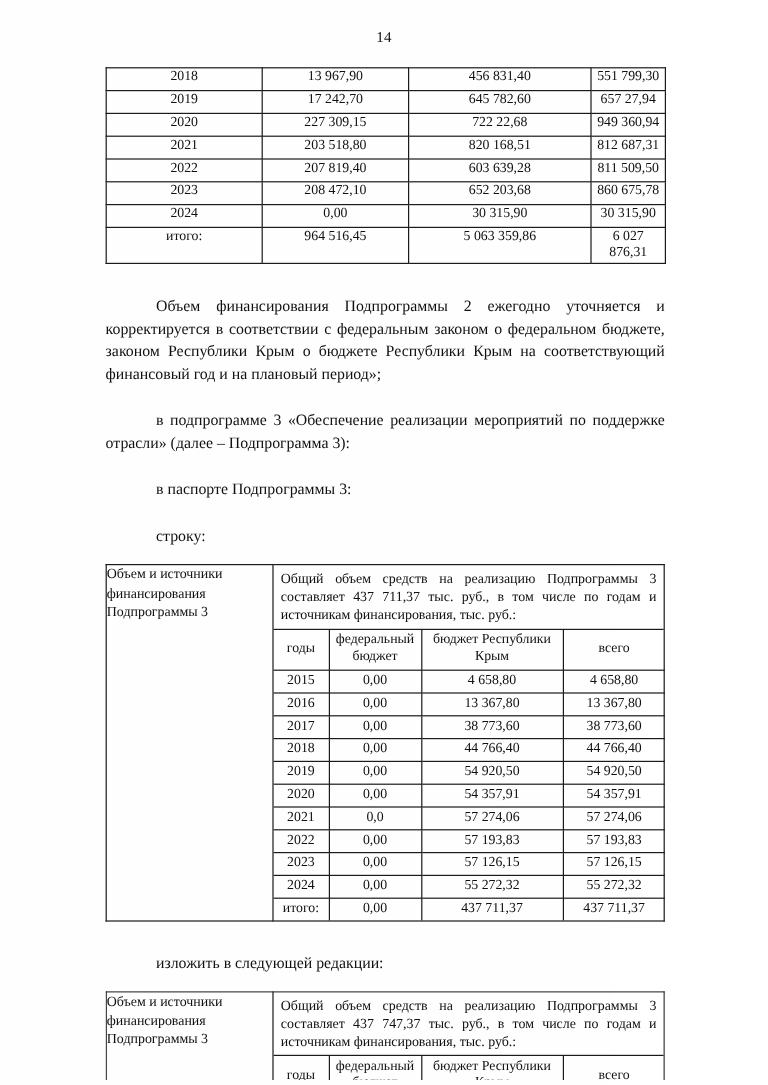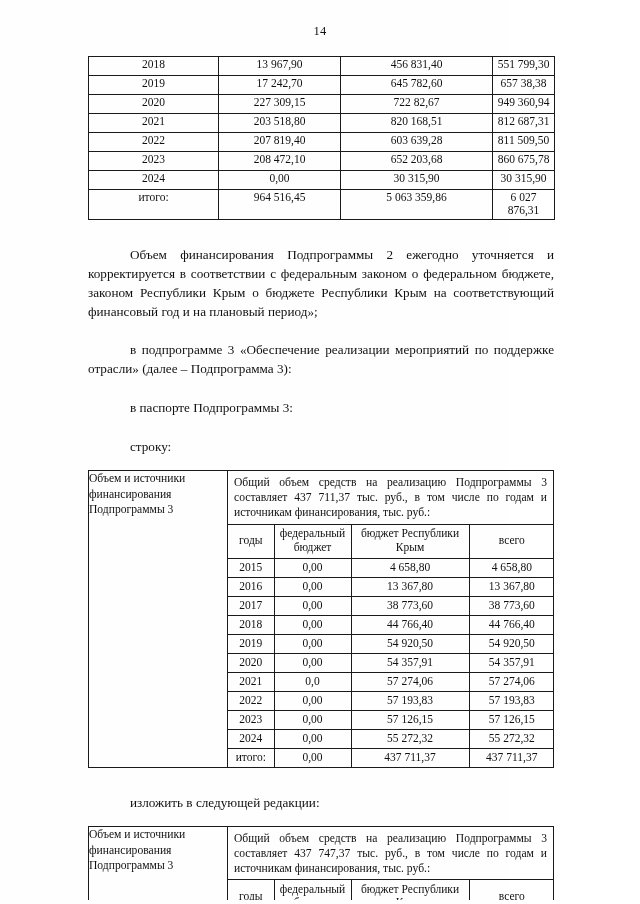--- a/index.html
+++ b/index.html
@@ -162,26 +162,26 @@
         <tr>
           <td class="c-year">2018</td>
           <td class="c-num">13 967,90</td>
           <td class="c-num">456 831,40</td>
           <td class="c-num">551 799,30</td>
         </tr>
         <tr>
           <td class="c-year">2019</td>
           <td class="c-num">17 242,70</td>
           <td class="c-num">645 782,60</td>
-          <td class="c-num">657 38,38</td>
+          <td class="c-num">657 27,94</td>
         </tr>
         <tr>
           <td class="c-year">2020</td>
           <td class="c-num">227 309,15</td>
-          <td class="c-num">722 82,67</td>
+          <td class="c-num">722 22,68</td>
           <td class="c-num">949 360,94</td>
         </tr>
         <tr>
           <td class="c-year">2021</td>
           <td class="c-num">203 518,80</td>
           <td class="c-num">820 168,51</td>
           <td class="c-num">812 687,31</td>
         </tr>
         <tr>
           <td class="c-year">2022</td>

